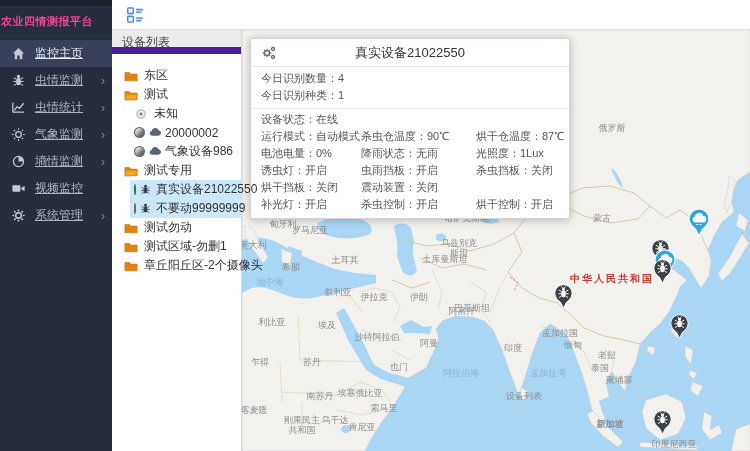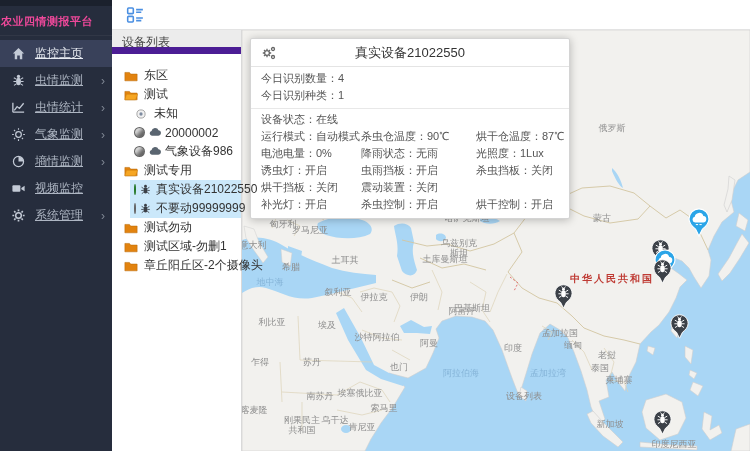--- a/index.html
+++ b/index.html
@@ -336,21 +336,21 @@
         <span class="map-label country" style="left: 60px; top: 395px;">刚果民主
 共和国</span>
         <span class="map-label country" style="left: 12px; top: 380px;">喀麦隆</span>
         <span class="map-label country" style="left: 271px; top: 318px;">印度</span>
         <span class="map-label country" style="left: 318px; top: 303px;">孟加拉国</span>
         <span class="map-label country" style="left: 282px; top: 366px;">设备列表</span>
         <span class="map-label country" style="left: 331px; top: 315px;">缅甸</span>
         <span class="map-label country" style="left: 365px; top: 325px;">老挝</span>
         <span class="map-label country" style="left: 358px; top: 338px;">泰国</span>
         <span class="map-label country" style="left: 377px; top: 350px;">柬埔寨</span>
-        <span class="map-label country" style="left: 368px; top: 394px;">新加坡</span>
+        <span class="map-label country" style="left: 368px; top: 394px; font-weight: bold;">新加坡</span>
         <span class="map-label country" style="left: 432px; top: 414px;">印度尼西亚</span>
         <span class="map-label sea" style="left: 28px; top: 252px;">地中海</span>
         <span class="map-label sea" style="left: 219px; top: 343px;">阿拉伯海</span>
         <span class="map-label sea" style="left: 306px; top: 343px;">孟加拉湾</span>
         <span class="map-label nation" style="left: 370px; top: 249px;">中华人民共和国</span>
       </div>
     <div id="mapMarkers">
         <div class="marker cloud" style="left: 446px; top: 178px;">
           <svg viewBox="0 0 24 32">
             <path d="M12 1 C5.9 1 1 5.9 1 12 C1 17.2 4.6 20.4 8.2 23.4 L12 31 L15.8 23.4 C19.4 20.4 23 17.2 23 12 C23 5.9 18.1 1 12 1 Z" fill="#2ba5e8" stroke="#ffffff" stroke-width="1.2"></path>

